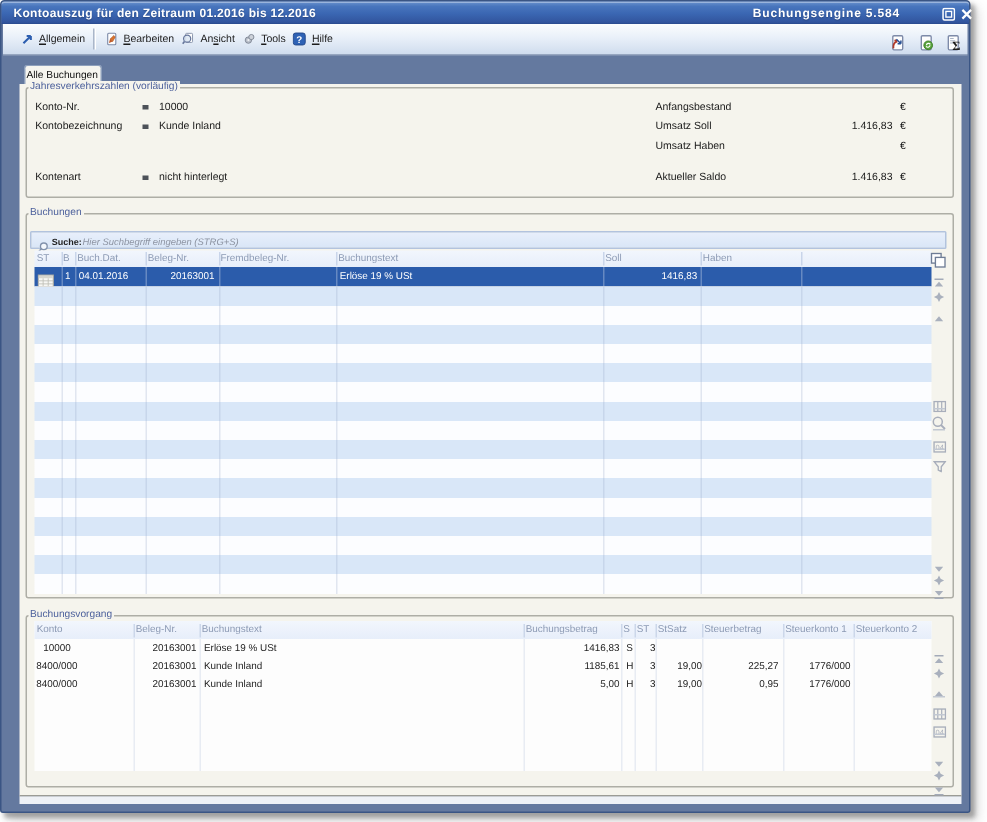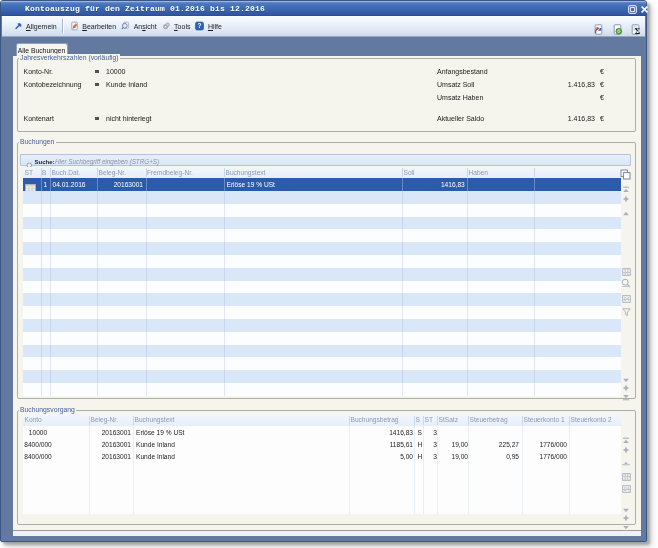--- a/index.html
+++ b/index.html
@@ -16,21 +16,21 @@
     box-shadow:3px 3px 3px rgba(90,90,90,.45), 5px 5px 7px rgba(120,120,120,.28);
   }
   
   #titlebar {
     position:absolute; left:0; top:0; right:0; height:15px;
     background:linear-gradient(#6b93ce, #4875bd 22%, #3a66b2 55%, #32559e 92%, #2a4a8d);
     border-radius:2px 2px 0 0;
     box-shadow:inset 0 1px 0 rgba(255,255,255,.35);
     color:#fff; font-size:8px; font-weight:bold; line-height:15px; letter-spacing:0.2px;
   }
-  #win-title { position:absolute; left:24px; top:0; white-space:nowrap; text-shadow:0 1px 1px rgba(0,0,0,.25);font-family:Liberation Mono, monospace; }
+  #win-title { position:absolute; left:8px; top:0; white-space:nowrap; text-shadow:0 1px 1px rgba(0,0,0,.25); }
   #engine-label { position:absolute; right:46px; top:0; white-space:nowrap; letter-spacing:0.55px; text-shadow:0 1px 1px rgba(0,0,0,.25); }
   .wbtn { position:absolute; top:3.5px; width:9px; height:9px; color:#fff; }
   #btn-restore { left:627px; }
   #btn-close { left:639px; }
   .wbtn svg { display:block; }
 
   
   #toolbar {
     position:absolute; left:1px; right:1px; top:15px; height:21px;
     background:linear-gradient(#fbfdfe, #e9f0f9 45%, #d9e4f2 80%, #cfdcee);
@@ -113,20 +113,21 @@
   u { text-decoration-thickness:1px; }
 </style>
 </head>
 <body>
 
 <div id="canvas">
   <div id="win">
 
     <div id="titlebar">
       <span id="win-title">Kontoauszug für den Zeitraum 01.2016 bis 12.2016</span>
+      <span id="engine-label">Buchungsengine 5.584</span>
       <span class="wbtn" id="btn-restore">
           <svg width="9" height="9" viewBox="0 0 9 9">
             <rect x="0.7" y="0.7" width="7.6" height="7.6" rx="1" fill="none" stroke="#fff" stroke-width="1"></rect>
             <rect x="2.6" y="2.6" width="3.8" height="3.8" fill="none" stroke="#fff" stroke-width="0.9"></rect>
           </svg>
         </span>
       <span class="wbtn" id="btn-close">
           <svg width="9" height="9" viewBox="0 0 9 9">
             <path d="M1.6 1.6 L7.4 7.4 M7.4 1.6 L1.6 7.4" stroke="#fff" stroke-width="1.5"></path>
           </svg>

